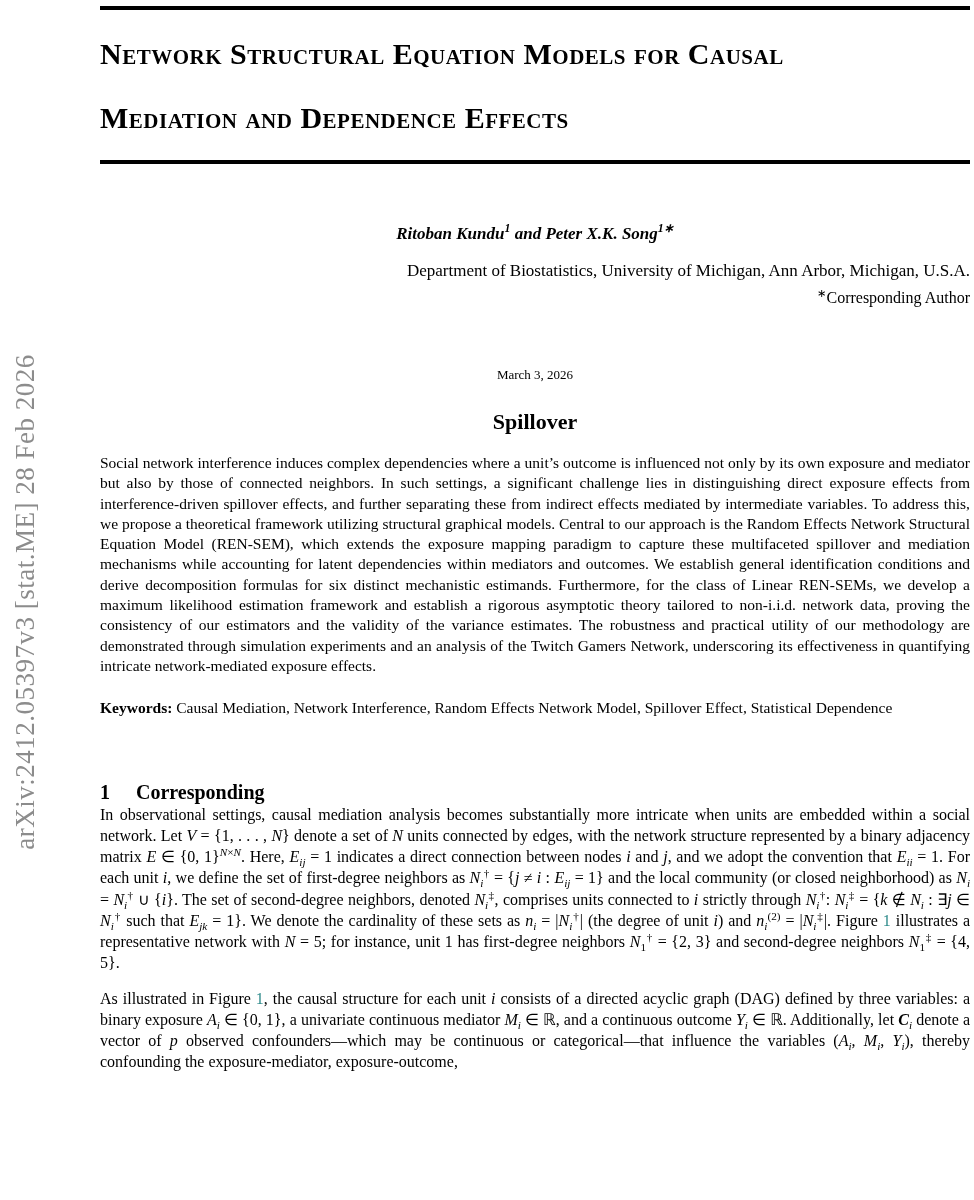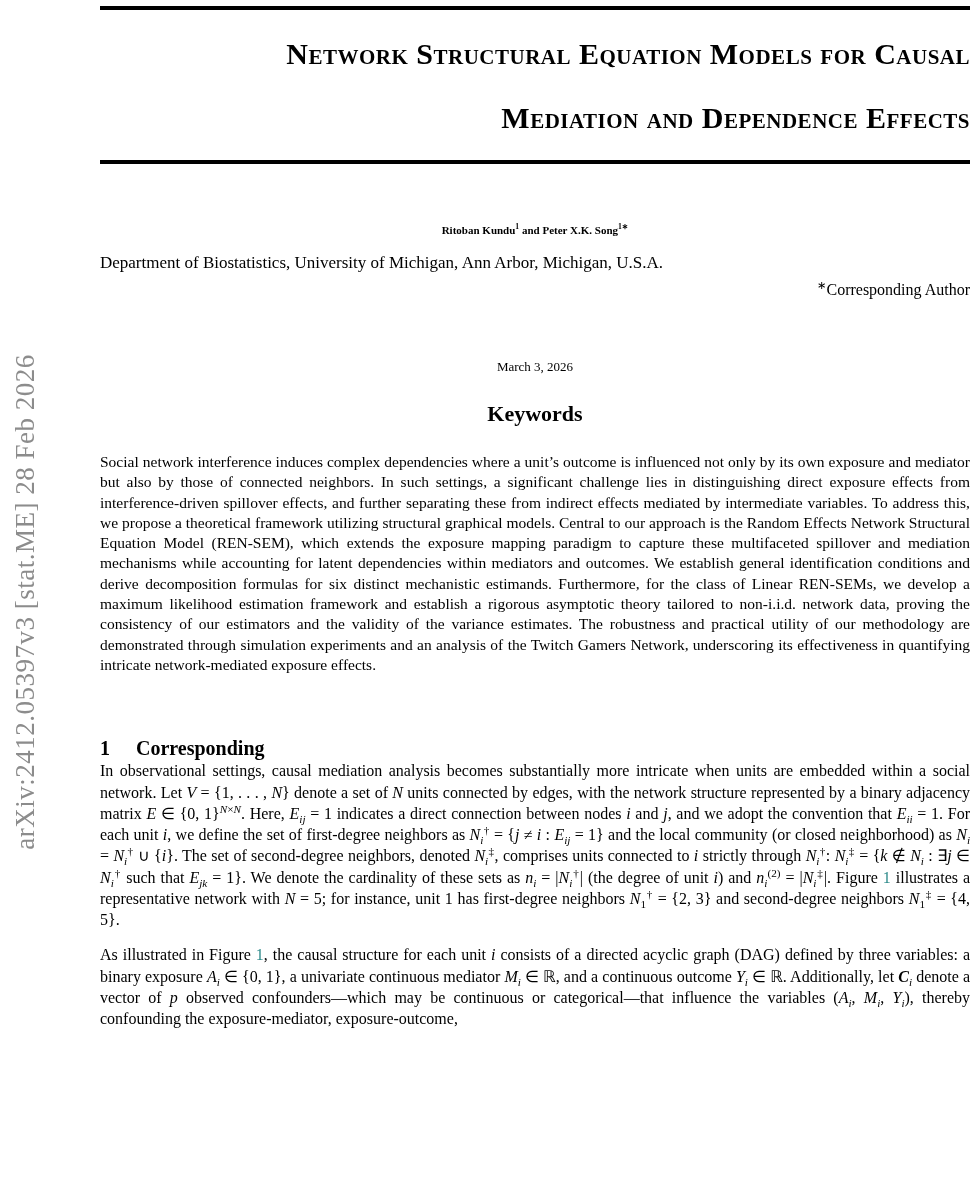--- a/index.html
+++ b/index.html
@@ -33,56 +33,57 @@
   }
   hr.rule {
     border: none;
     border-top: 4px solid #000000;
     margin: 0;
   }
   hr.top-rule { margin-top: 6px; }
   hr.mid-rule { margin-top: 10px; }
   .title {
     margin-top: 12px;
-    text-align: right;
+    text-align: left;
     font-size: 30px;
     font-weight: bold;
     font-variant: small-caps;
     letter-spacing: 0.5px;
     line-height: 64px;
   }
   .authors {
     margin-top: 60px;
     text-align: center;
-    font-size: 11px;
+    font-size: 17px;
     font-weight: bold;
+    font-style: italic;
   }
   .affiliation {
     margin-top: 17px;
-    text-align: left;
+    text-align: right;
     font-size: 17px;
   }
   .corresponding {
     margin-top: 8px;
     text-align: right;
     font-size: 16px;
   }
   .date {
     margin-top: 60px;
     text-align: center;
     font-size: 13px;
   }
   .abstract-heading {
     margin-top: 26px;
     text-align: center;
     font-size: 22px;
     font-weight: bold;
   }
   .abstract-body {
-    margin-top: 25px;
+    margin-top: 18px;
     text-align: justify;
     font-size: 15.5px;
     line-height: 1.31;
   }
   .keywords {
     margin-top: 22px;
     text-align: justify;
     font-size: 15.5px;
     line-height: 1.31;
   }
@@ -122,24 +123,27 @@
     <hr class="rule mid-rule">
 
     <div class="authors">Ritoban Kundu<sup>1</sup> and Peter X.K. Song<sup>1∗</sup></div>
 
     <div class="affiliation">Department of Biostatistics, University of Michigan, Ann Arbor, Michigan, U.S.A.</div>
 
     <div class="corresponding"><sup>∗</sup>Corresponding Author</div>
 
     <div class="date">March 3, 2026</div>
 
-    <div class="abstract-heading">Keywords</div>
+    <div class="abstract-heading">Spillover</div>
 
     <div class="abstract-body">Social network interference induces complex dependencies where a unit’s outcome is influenced not only by its own exposure and mediator but also by those of connected neighbors. In such settings, a significant challenge lies in distinguishing direct exposure effects from interference-driven spillover effects, and further separating these from indirect effects mediated by intermediate variables. To address this, we propose a theoretical framework utilizing structural graphical models. Central to our approach is the Random Effects Network Structural Equation Model (REN-SEM), which extends the exposure mapping paradigm to capture these multifaceted spillover and mediation mechanisms while accounting for latent dependencies within mediators and outcomes. We establish general identification conditions and derive decomposition formulas for six distinct mechanistic estimands. Furthermore, for the class of Linear REN-SEMs, we develop a maximum likelihood estimation framework and establish a rigorous asymptotic theory tailored to non-i.i.d. network data, proving the consistency of our estimators and the validity of the variance estimates. The robustness and practical utility of our methodology are demonstrated through simulation experiments and an analysis of the Twitch Gamers Network, underscoring its effectiveness in quantifying intricate network-mediated exposure effects.</div>
 
+    <div class="keywords">
+      <b class="kw">Keywords:</b><span> Causal Mediation, Network Interference, Random Effects Network Model, Spillover Effect, Statistical Dependence</span>
+    </div>
 
     <div class="section-heading">
       <span class="sec-num">1</span><span>Corresponding</span>
     </div>
 
     <div class="para para1">In observational settings, causal mediation analysis becomes substantially more intricate when units are embedded within a social network. Let <i>V</i> = {1, . . . , <i>N</i>} denote a set of <i>N</i> units connected by edges, with the network structure represented by a binary adjacency matrix <i>E</i> ∈ {0, 1}<sup><i>N</i>×<i>N</i></sup>. Here, <i>E<sub>ij</sub></i> = 1 indicates a direct connection between nodes <i>i</i> and <i>j</i>, and we adopt the convention that <i>E<sub>ii</sub></i> = 1. For each unit <i>i</i>, we define the set of first-degree neighbors as <i>N<sub>i</sub></i><sup>†</sup> = {<i>j</i> ≠ <i>i</i> : <i>E<sub>ij</sub></i> = 1} and the local community (or closed neighborhood) as <i>N<sub>i</sub></i> = <i>N<sub>i</sub></i><sup>†</sup> ∪ {<i>i</i>}. The set of second-degree neighbors, denoted <i>N<sub>i</sub></i><sup>‡</sup>, comprises units connected to <i>i</i> strictly through <i>N<sub>i</sub></i><sup>†</sup>: <i>N<sub>i</sub></i><sup>‡</sup> = {<i>k</i> ∉ <i>N<sub>i</sub></i> : ∃<i>j</i> ∈ <i>N<sub>i</sub></i><sup>†</sup> such that <i>E<sub>jk</sub></i> = 1}. We denote the cardinality of these sets as <i>n<sub>i</sub></i> = |<i>N<sub>i</sub></i><sup>†</sup>| (the degree of unit <i>i</i>) and <i>n<sub>i</sub></i><sup>(2)</sup> = |<i>N<sub>i</sub></i><sup>‡</sup>|. Figure <span class="ref">1</span> illustrates a representative network with <i>N</i> = 5; for instance, unit 1 has first-degree neighbors <i>N</i><sub>1</sub><sup>†</sup> = {2, 3} and second-degree neighbors <i>N</i><sub>1</sub><sup>‡</sup> = {4, 5}.</div>
 
     <div class="para para2">As illustrated in Figure <span class="ref">1</span>, the causal structure for each unit <i>i</i> consists of a directed acyclic graph (DAG) defined by three variables: a binary exposure <i>A<sub>i</sub></i> ∈ {0, 1}, a univariate continuous mediator <i>M<sub>i</sub></i> ∈ ℝ, and a continuous outcome <i>Y<sub>i</sub></i> ∈ ℝ. Additionally, let <b><i>C</i></b><i><sub>i</sub></i> denote a vector of <i>p</i> observed confounders—which may be continuous or categorical—that influence the variables (<i>A<sub>i</sub></i>, <i>M<sub>i</sub></i>, <i>Y<sub>i</sub></i>), thereby confounding the exposure-mediator, exposure-outcome,</div>
 
   </div>

